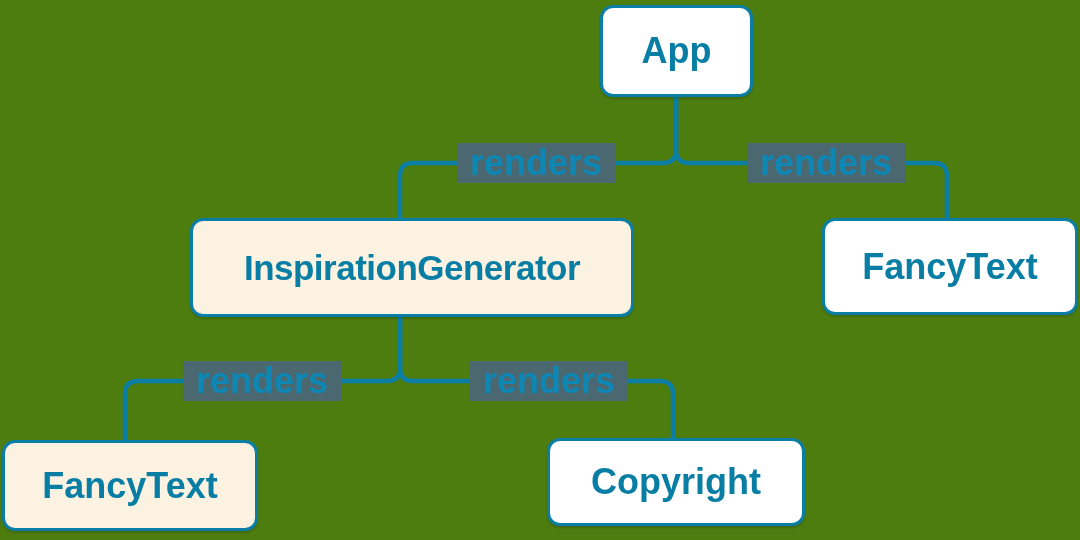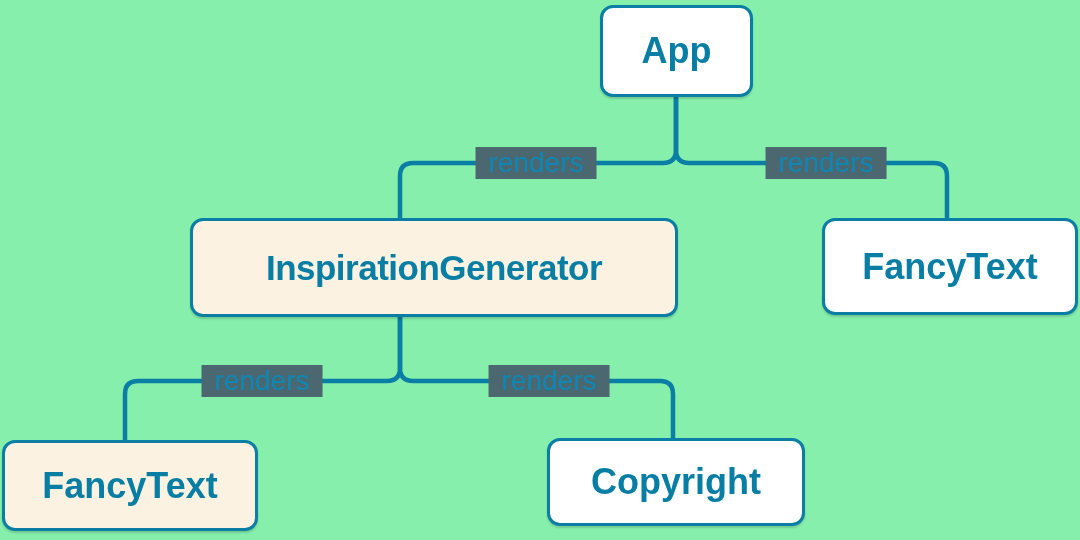--- a/index.html
+++ b/index.html
@@ -4,21 +4,21 @@
 <style>
   html, body {
     margin: 0;
     padding: 0;
     background: #4b6770;
   }
   .canvas {
     position: relative;
     width: 1080px;
     height: 540px;
-    background: #86efac;
+    background: #4d7c0f;
     overflow: hidden;
     font-family: "Liberation Sans", sans-serif;
   }
   .edges-svg {
     position: absolute;
     inset: 0;
     width: 1080px;
     height: 540px;
   }
   .edges-svg path {
@@ -36,31 +36,31 @@
     border-radius: 13px;
     color: #087ea4;
     font-weight: 700;
     font-size: 36px;
     box-shadow: 0 2px 2px rgba(0,0,0,0.15);
     box-sizing: border-box;
     white-space: nowrap;
   }
   .node.cream { background: #fbf2e1; }
   #node-app            { left: 600px; top: 5px;   width: 153px; height: 92px; }
-  #node-inspiration    { left: 190px; top: 218px; width: 488px; height: 99px; font-size: 35px; letter-spacing: -0.5px; text-align: right; }
+  #node-inspiration    { left: 190px; top: 218px; width: 444px; height: 99px; font-size: 35px; letter-spacing: -0.5px; text-align: right; }
   #node-fancy-right    { left: 822px; top: 218px; width: 256px; height: 97px; }
   #node-fancy-left     { left: 2px;   top: 440px; width: 256px; height: 91px; }
   #node-copyright      { left: 547px; top: 438px; width: 258px; height: 88px; }
   .edge-label {
     position: absolute;
     transform: translate(-50%, -50%);
     background: #4b6770;
     color: #0e87b5;
-    font-weight: 400;
-    font-size: 28px;
+    font-weight: 700;
+    font-size: 36px;
     padding: 2px 13px;
     white-space: nowrap;
     line-height: 1;
   }
   #edge-label-0 { left: 536px; top: 163px; }
   #edge-label-1 { left: 826px; top: 163px; }
   #edge-label-2 { left: 262px; top: 381px; }
   #edge-label-3 { left: 549px; top: 381px; }
 </style>
 </head>

